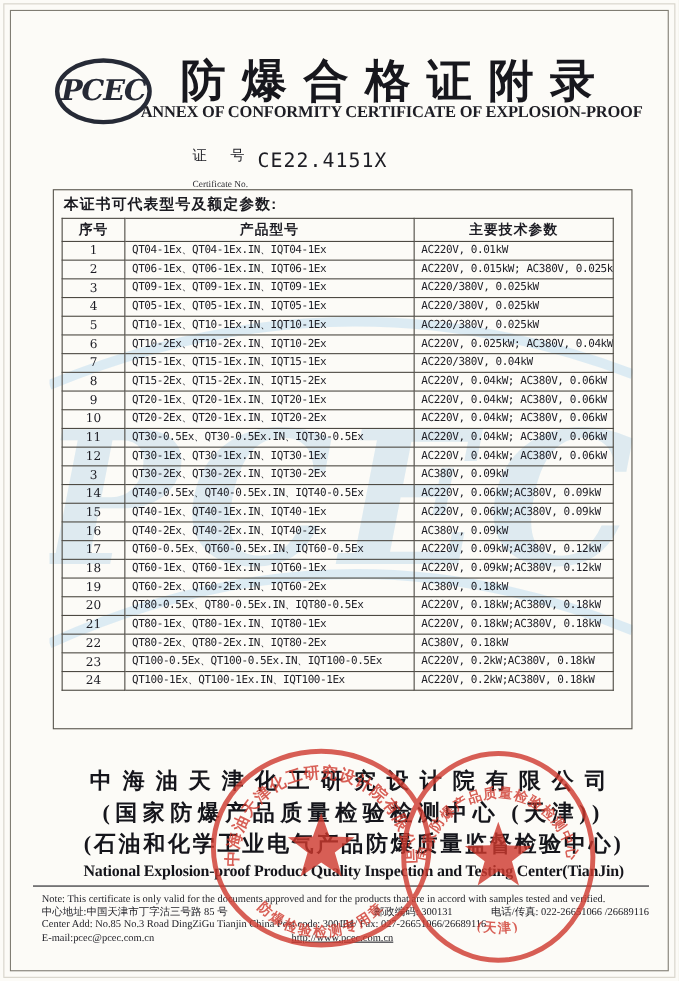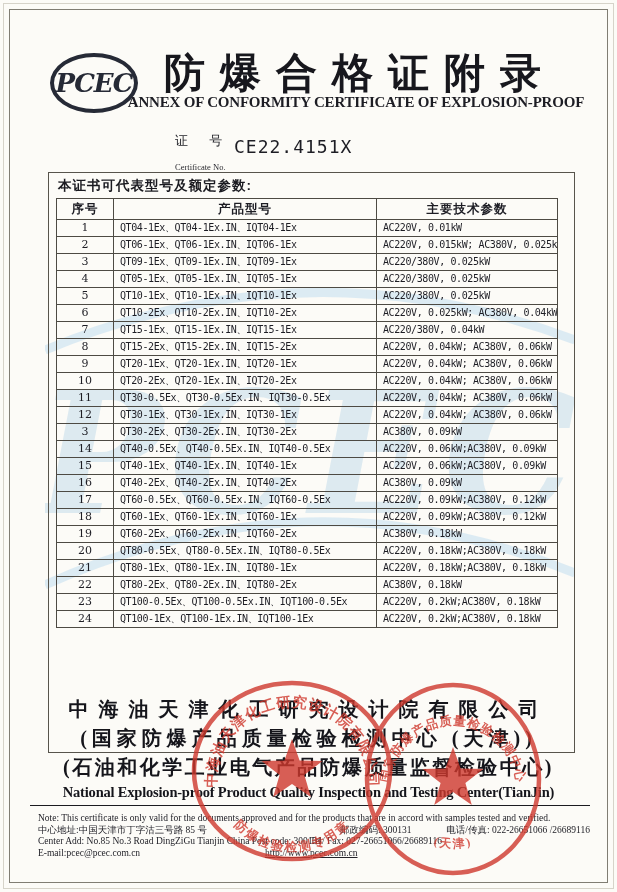--- a/index.html
+++ b/index.html
@@ -1,20 +1,20 @@
 <!DOCTYPE html>
 <html><head>
 <meta charset="utf-8">
 <style>
   * { margin:0; padding:0; box-sizing:border-box; }
   html,body { background:#f1efe9; }
   .page {
     position:relative; width:617px; height:892px; margin:0 auto;
     background:#fcfbf7; overflow:hidden;
-    font-family:"Liberation Serif","DejaVu Serif",serif; color:#1d1d24;
+    font-family:"Liberation Serif","DejaVu Serif",serif; color:#1d1d24;padding-left:13px;
   }
   .frame-outer { position:absolute; inset:3px; border:1px solid #d6d3c9; pointer-events:none; }
   .frame-inner { position:absolute; inset:9px; border:1.5px solid #807d73; pointer-events:none; }
 
   
   .logo {
     position:absolute; left:50px; top:53px; width:88px; height:60px;
     border:4px solid #262a36; border-radius:50%;
     display:flex; align-items:center; justify-content:center;
     font:italic bold 26px "DejaVu Serif",serif; letter-spacing:-1px; color:#262a36;
@@ -33,21 +33,21 @@
   .cert-no {
     position:absolute; left:234px; top:136px;
     font-family:"DejaVu Sans Mono",monospace; font-size:18px; letter-spacing:1px;
   }
 
   
   .watermark { position:absolute; left:45px; top:255px; z-index:1; }
 
   
   .models-box {
-    position:absolute; left:48px; top:172px; width:527px; height:581px;
+    position:absolute; left:48px; top:172px; width:527px; height:491px;
     border:1.2px solid #57544c; z-index:2; background:transparent;
   }
   .models-caption {
     font-family:"Liberation Sans","DejaVu Sans",sans-serif;
     font-size:13.5px; font-weight:bold; color:#1a1a20;
     padding:4px 0 3px 9px; letter-spacing:1px;
   }
   table.models { border-collapse:collapse; table-layout:fixed; width:501px; margin-left:7px; background:transparent; }
   table.models th, table.models td { border:1px solid #4d4a43; overflow:hidden; white-space:nowrap; }
   table.models th {

